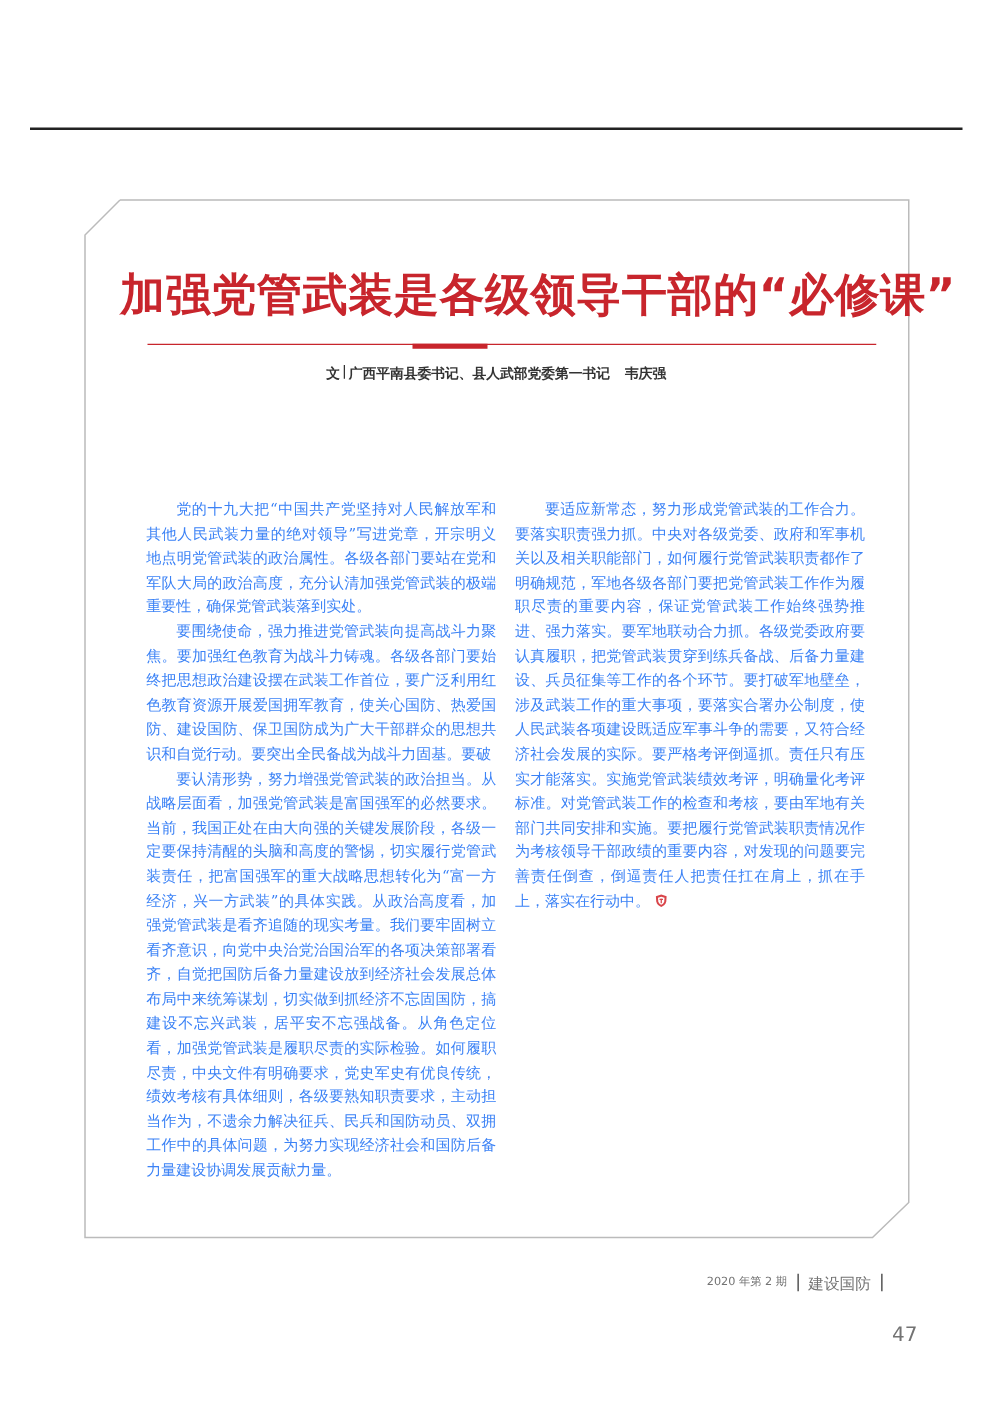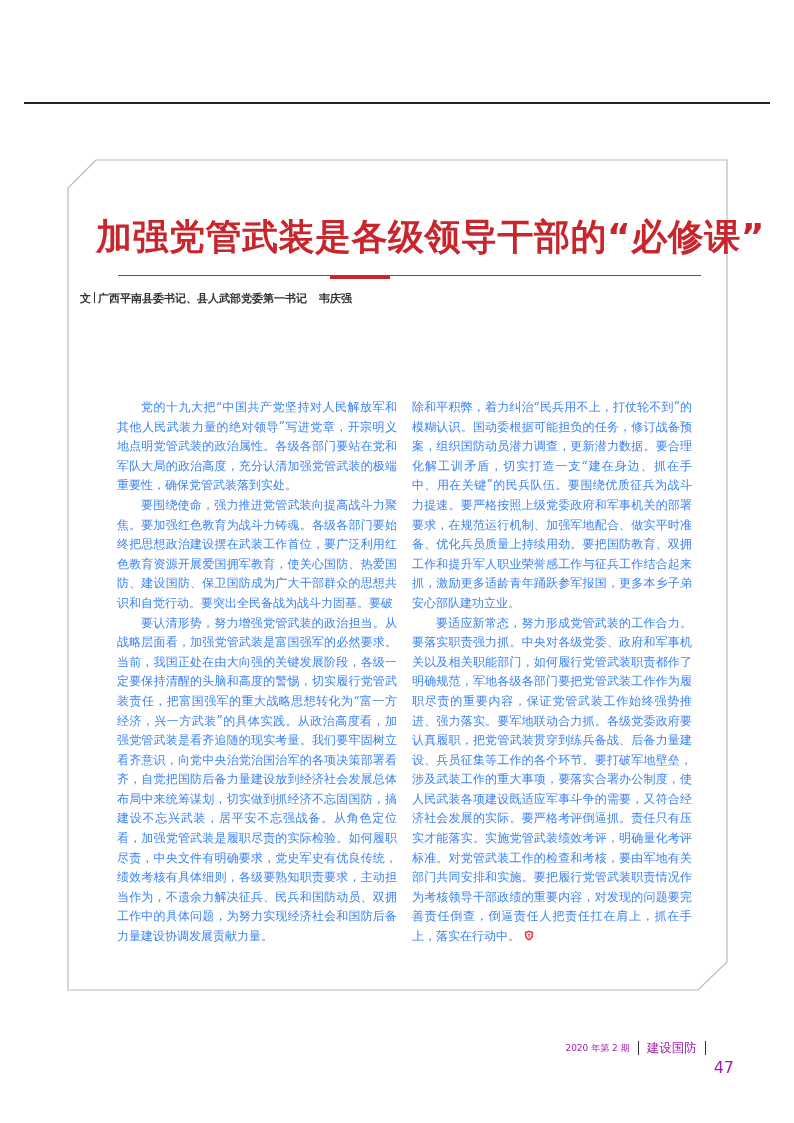--- a/index.html
+++ b/index.html
@@ -5,34 +5,34 @@
   html, body { margin: 0; padding: 0; background: #ffffff; }
   body { width: 794px; height: 1123px; position: relative; overflow: hidden;
          font-family: "DejaVu Serif", "Liberation Serif", serif; color: #2a2a2a; }
   .top-rule { position: absolute; left: 24px; top: 102px; width: 746px; height: 2px; background: #222; }
   .frame { position: absolute; left: 0; top: 0; width: 794px; height: 1123px; pointer-events: none; }
   .title { position: absolute; left: 96px; top: 213px; width: 610px; 
            font-family: "DejaVu Sans", "Liberation Sans", sans-serif; font-weight: bold;
            font-size: 36px; letter-spacing: 0.5px; color: #c8252c; white-space: nowrap; line-height: 48px; }
   .title-rule { position: absolute; left: 118px; top: 275px; width: 583px; height: 1px; background: #c8252c; }
   .title-accent { position: absolute; left: 330px; top: 275px; width: 60px; height: 4px; background: #c8252c; }
-  .byline { position: absolute; left: 80px; top: 291px; width: 610px; text-align: left;
+  .byline { position: absolute; left: 92px; top: 291px; width: 610px; text-align: center;
             font-family: Liberation Serif, serif; font-weight: bold;
             font-size: 11px; color: #333; white-space: nowrap; }
   .byline .sep { display: inline-block; width: 1px; height: 11px; background: #333; margin: 0 3px; vertical-align: -1px; }
   .byline .author { margin-left: 12px; }
   .col { position: absolute; top: 398px; width: 280px; font-size: 12px; line-height: 19.6px;
          text-align: justify; color: #3b82f6; }
   .col-left { left: 117px; }
   .col-right { left: 412px; }
   .col p { margin: 0; text-indent: 2em; }
   .col p.cont { text-indent: 0; }
   .end-mark { display: inline-block; width: 10px; height: 11px; vertical-align: -1px; margin-left: 4px; }
-  .footer { position: absolute; right: 60px; top: 1019px; display: flex; align-items: center;
-            font-family: "DejaVu Sans", "Liberation Sans", sans-serif; color: #a21caf; white-space: nowrap; }
+  .footer { position: absolute; right: 60px; top: 1019px; display: flex; 
+            font-family: "DejaVu Sans", "Liberation Sans", sans-serif; color: #737373; white-space: nowrap; }
   .footer .issue { font-size: 9px; }
   .footer .bar { width: 1px; height: 14px; background: #333; margin: 0 8px; }
   .footer .mag { font-size: 12.5px; }
   .footer .page { font-size: 16px; margin-top: 39px; }
 </style>
 </head>
 <body>
 
 <div class="top-rule"></div>
 
@@ -48,21 +48,20 @@
   <span>文</span><span class="sep"></span><span>广西平南县委书记、县人武部党委第一书记</span><span class="author">韦庆强</span>
 </div>
 
 <div class="col col-left">
   <p>党的十九大把“中国共产党坚持对人民解放军和其他人民武装力量的绝对领导”写进党章，开宗明义地点明党管武装的政治属性。各级各部门要站在党和军队大局的政治高度，充分认清加强党管武装的极端重要性，确保党管武装落到实处。</p>
   <p>要围绕使命，强力推进党管武装向提高战斗力聚焦。要加强红色教育为战斗力铸魂。各级各部门要始终把思想政治建设摆在武装工作首位，要广泛利用红色教育资源开展爱国拥军教育，使关心国防、热爱国防、建设国防、保卫国防成为广大干部群众的思想共识和自觉行动。要突出全民备战为战斗力固基。要破</p>
   <p>要认清形势，努力增强党管武装的政治担当。从战略层面看，加强党管武装是富国强军的必然要求。当前，我国正处在由大向强的关键发展阶段，各级一定要保持清醒的头脑和高度的警惕，切实履行党管武装责任，把富国强军的重大战略思想转化为“富一方经济，兴一方武装”的具体实践。从政治高度看，加强党管武装是看齐追随的现实考量。我们要牢固树立看齐意识，向党中央治党治国治军的各项决策部署看齐，自觉把国防后备力量建设放到经济社会发展总体布局中来统筹谋划，切实做到抓经济不忘固国防，搞建设不忘兴武装，居平安不忘强战备。从角色定位看，加强党管武装是履职尽责的实际检验。如何履职尽责，中央文件有明确要求，党史军史有优良传统，绩效考核有具体细则，各级要熟知职责要求，主动担当作为，不遗余力解决征兵、民兵和国防动员、双拥工作中的具体问题，为努力实现经济社会和国防后备力量建设协调发展贡献力量。</p>
 </div>
 
 <div class="col col-right">
-  <p class="cont">除和平积弊，着力纠治“民兵用不上，打仗轮不到”的模糊认识。国动委根据可能担负的任务，修订战备预案，组织国防动员潜力调查，更新潜力数据。要合理化解工训矛盾，切实打造一支“建在身边、抓在手中、用在关键”的民兵队伍。要围绕优质征兵为战斗力提速。要严格按照上级党委政府和军事机关的部署要求，在规范运行机制、加强军地配合、做实平时准备、优化兵员质量上持续用劲。要把国防教育、双拥工作和提升军人职业荣誉感工作与征兵工作结合起来抓，激励更多适龄青年踊跃参军报国，更多本乡子弟安心部队建功立业。</p>
   <p><span>要适应新常态，努力形成党管武装的工作合力。要落实职责强力抓。中央对各级党委、政府和军事机关以及相关职能部门，如何履行党管武装职责都作了明确规范，军地各级各部门要把党管武装工作作为履职尽责的重要内容，保证党管武装工作始终强势推进、强力落实。要军地联动合力抓。各级党委政府要认真履职，把党管武装贯穿到练兵备战、后备力量建设、兵员征集等工作的各个环节。要打破军地壁垒，涉及武装工作的重大事项，要落实合署办公制度，使人民武装各项建设既适应军事斗争的需要，又符合经济社会发展的实际。要严格考评倒逼抓。责任只有压实才能落实。实施党管武装绩效考评，明确量化考评标准。对党管武装工作的检查和考核，要由军地有关部门共同安排和实施。要把履行党管武装职责情况作为考核领导干部政绩的重要内容，对发现的问题要完善责任倒查，倒逼责任人把责任扛在肩上，抓在手上，落实在行动中。</span><svg class="end-mark" viewBox="0 0 10 11">
         <path d="M5 0.5 L9.3 2 L9 6.2 C8.6 8.4 6.8 9.8 5 10.5 C3.2 9.8 1.4 8.4 1 6.2 L0.7 2 Z" fill="#d9454a"></path>
         <path d="M5 2.3 L7.6 3.2 L7.4 6 C7.1 7.4 6.1 8.3 5 8.8 C3.9 8.3 2.9 7.4 2.6 6 L2.4 3.2 Z" fill="#ffffff"></path>
         <rect x="3.6" y="4" width="2.8" height="1" fill="#d9454a"></rect>
         <rect x="4.5" y="4" width="1" height="3.6" fill="#d9454a"></rect>
       </svg></p>
 </div>
 
 <div class="footer">
   <span class="issue">2020 年第 2 期</span>

